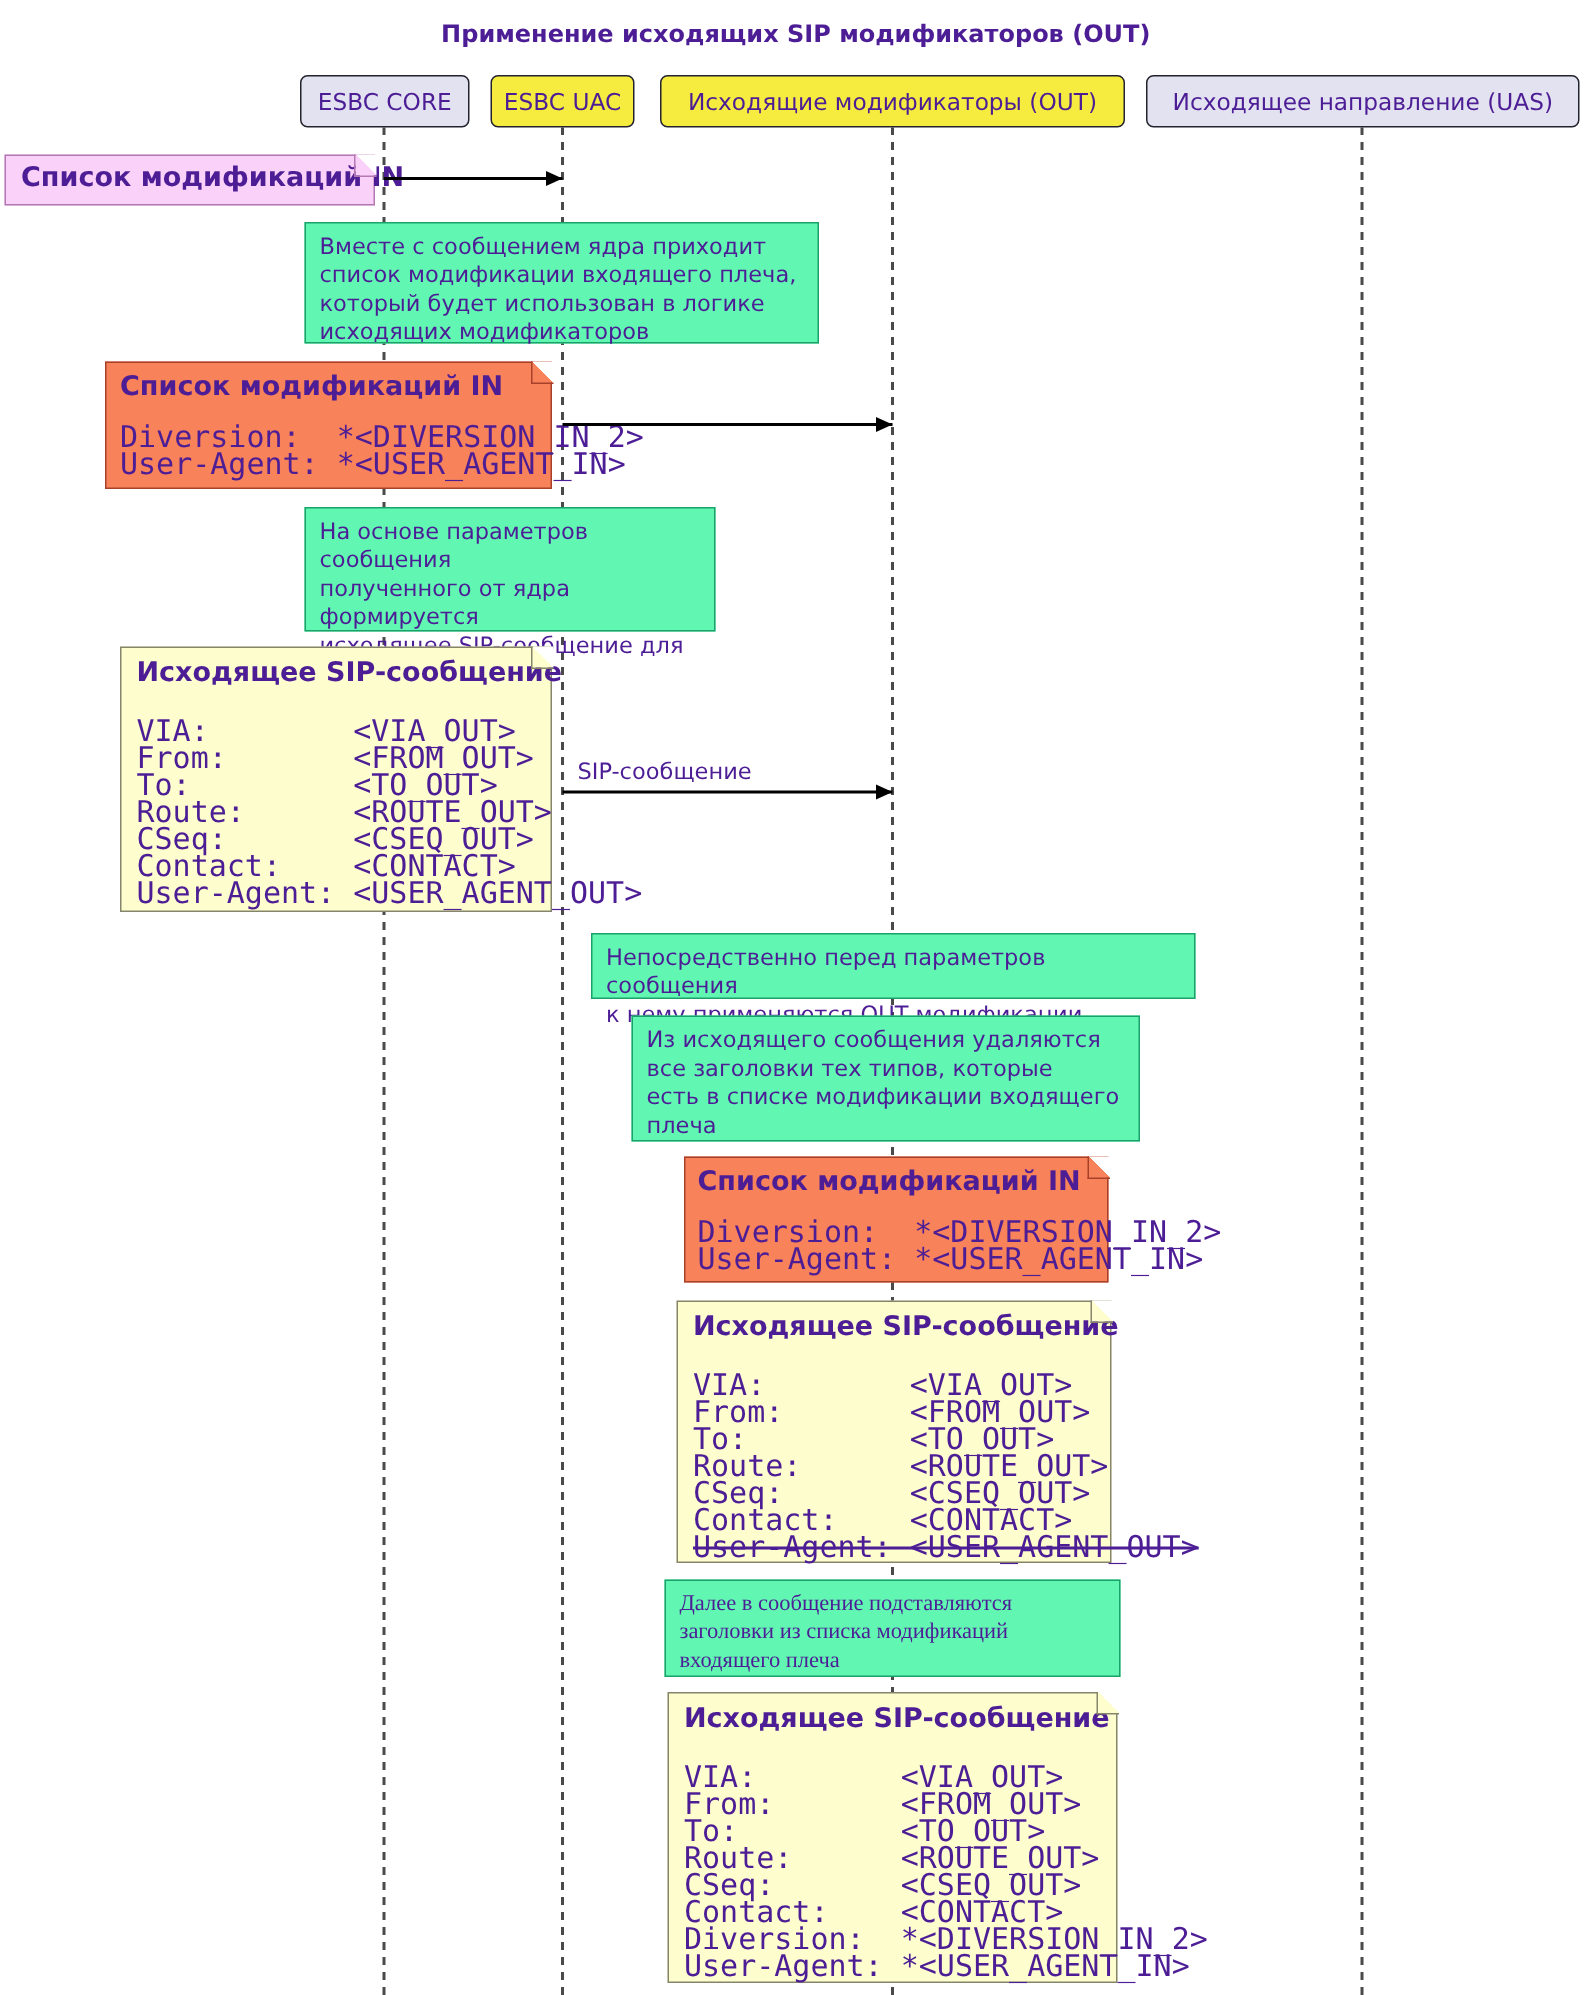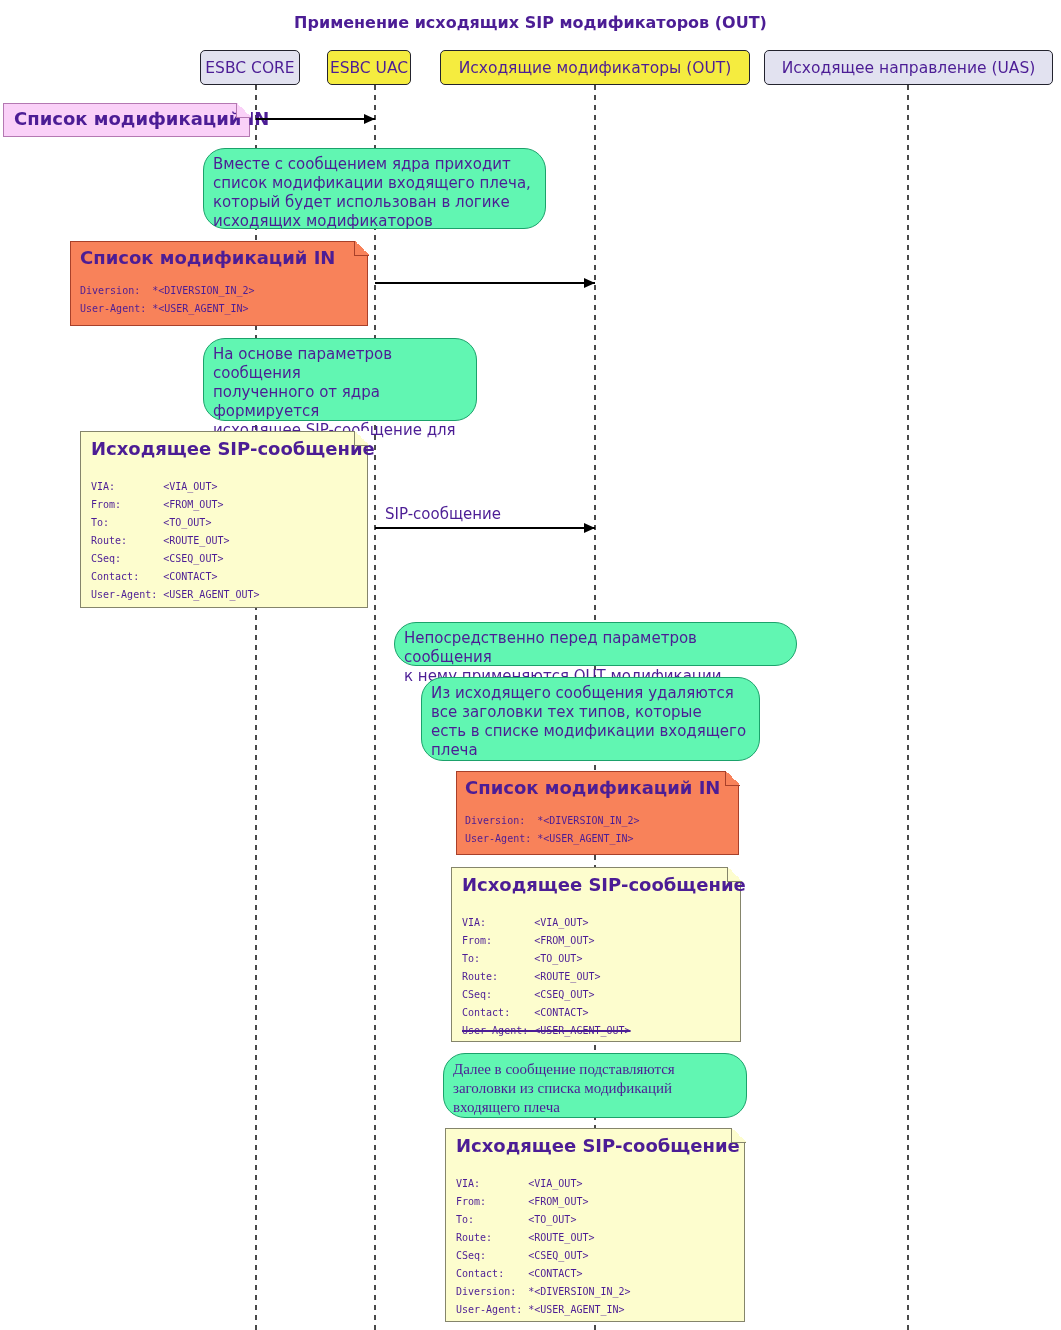--- a/index.html
+++ b/index.html
@@ -25,33 +25,33 @@
 
   .lifeline {
     top:85px; height:1245px; width:1.6px;
     background:repeating-linear-gradient(to bottom,#4a4a4a 0 5px,transparent 5px 10px);
   }
 
   .note { border:1.5px solid; }
   .pnote { --f:#FAD1F8; --b:#B478B2; background:var(--f); border-color:var(--b); }
   .onote { --f:#F8825A; --b:#A8402A; background:var(--f); border-color:var(--b); }
   .ynote { --f:#FDFDCE; --b:#85856B; background:var(--f); border-color:var(--b); }
-  .gnote { background:#61F6B2; border-color:#1BA26B;border-radius:22px; }
+  .gnote { background:#61F6B2; border-color:#1BA26B; }
 
   .fold {
     position:absolute; top:-1.5px; right:-1.5px; width:15px; height:15px;
     background:linear-gradient(to bottom left,#fff 0 50%,var(--f) 50% 100%);
     border-left:1.5px solid var(--b); border-bottom:1.5px solid var(--b);
     box-sizing:border-box;
   }
 
   .ntitle  { font-size:18px; font-weight:bold; line-height:18px; white-space:nowrap; }
   .gtext   { font-size:15px; line-height:19px; white-space:pre-line; }
   .mono    { font-family:"DejaVu Sans Mono","Liberation Mono",monospace;
-             font-size:10px; line-height:18px; white-space:pre; }
+             font-size:20px; line-height:18px; white-space:pre; }
   .struck  { text-decoration:line-through; text-decoration-thickness:1.5px; }
 
   .pad-note   { padding:6px 9px; }
   .ynote .ntitle { margin-bottom:20px; }
   .onote .ntitle { margin-bottom:15px; }
 
   .msg-arrow { height:2px; background:#000; }
   .msg-arrow::after {
     content:""; position:absolute; right:0; top:-4px; width:0; height:0;
     border-left:11px solid #000; border-top:5px solid transparent; border-bottom:5px solid transparent;
@@ -63,24 +63,24 @@
 
 <div class="canvas">
 
   <div class="abs diagram-title">Применение исходящих SIP модификаторов (OUT)</div>
 
   <div class="abs lifeline" style="left:255px;"></div>
   <div class="abs lifeline" style="left:374px;"></div>
   <div class="abs lifeline" style="left:594px;"></div>
   <div class="abs lifeline" style="left:907px;"></div>
 
-  <div class="abs participant p-lavender" style="left:200px;width:100px;">
+  <div class="abs participant p-lavender" style="left:200px;width:113px;">
     <span>ESBC CORE</span>
   </div>
-  <div class="abs participant p-yellow" style="left:327px;width:84px;">
+  <div class="abs participant p-yellow" style="left:327px;width:96px;">
     <span>ESBC UAC</span>
   </div>
   <div class="abs participant p-yellow" style="left:440px;width:310px;">
     <span>Исходящие модификаторы (OUT)</span>
   </div>
   <div class="abs participant p-lavender" style="left:764px;width:289px;">
     <span>Исходящее направление (UAS)</span>
   </div>
 
   <div class="abs note pnote" style="left:3px;top:103px;width:247px;height:34px;">

